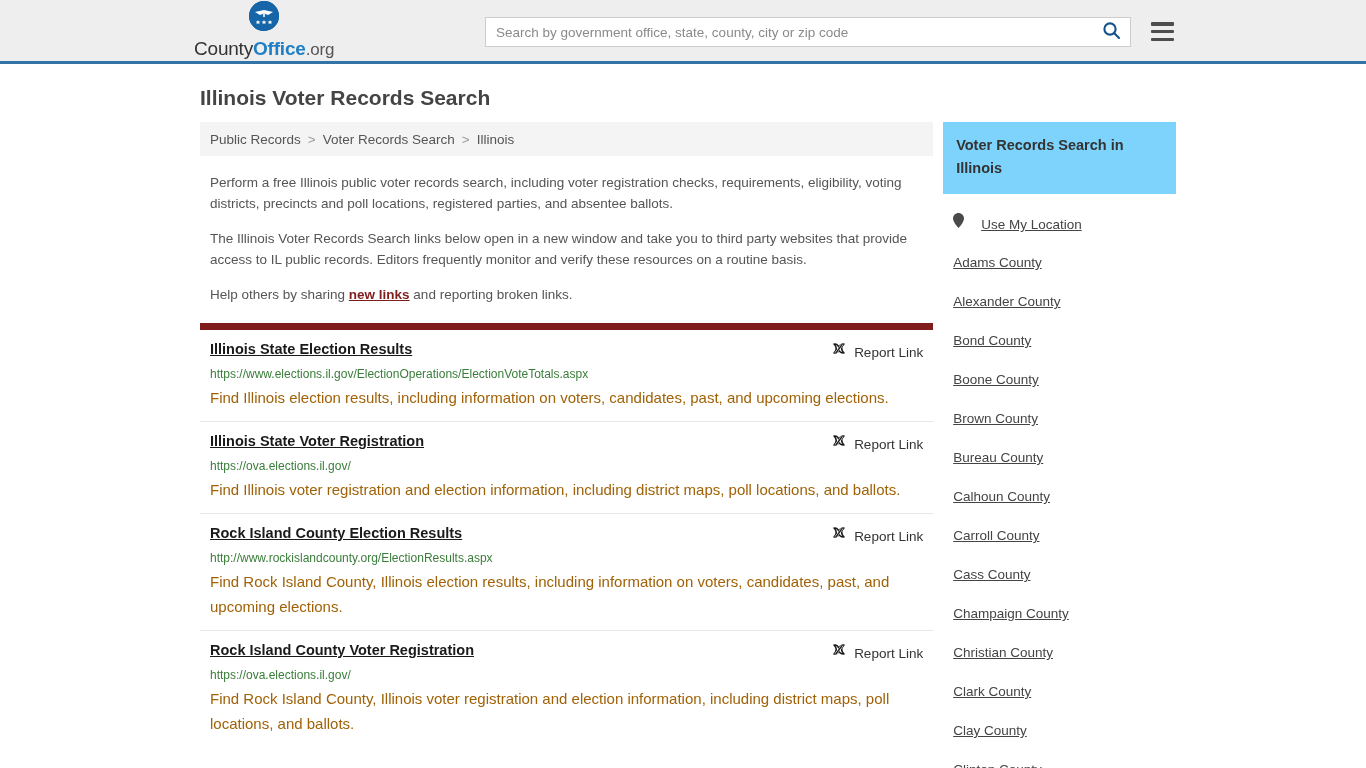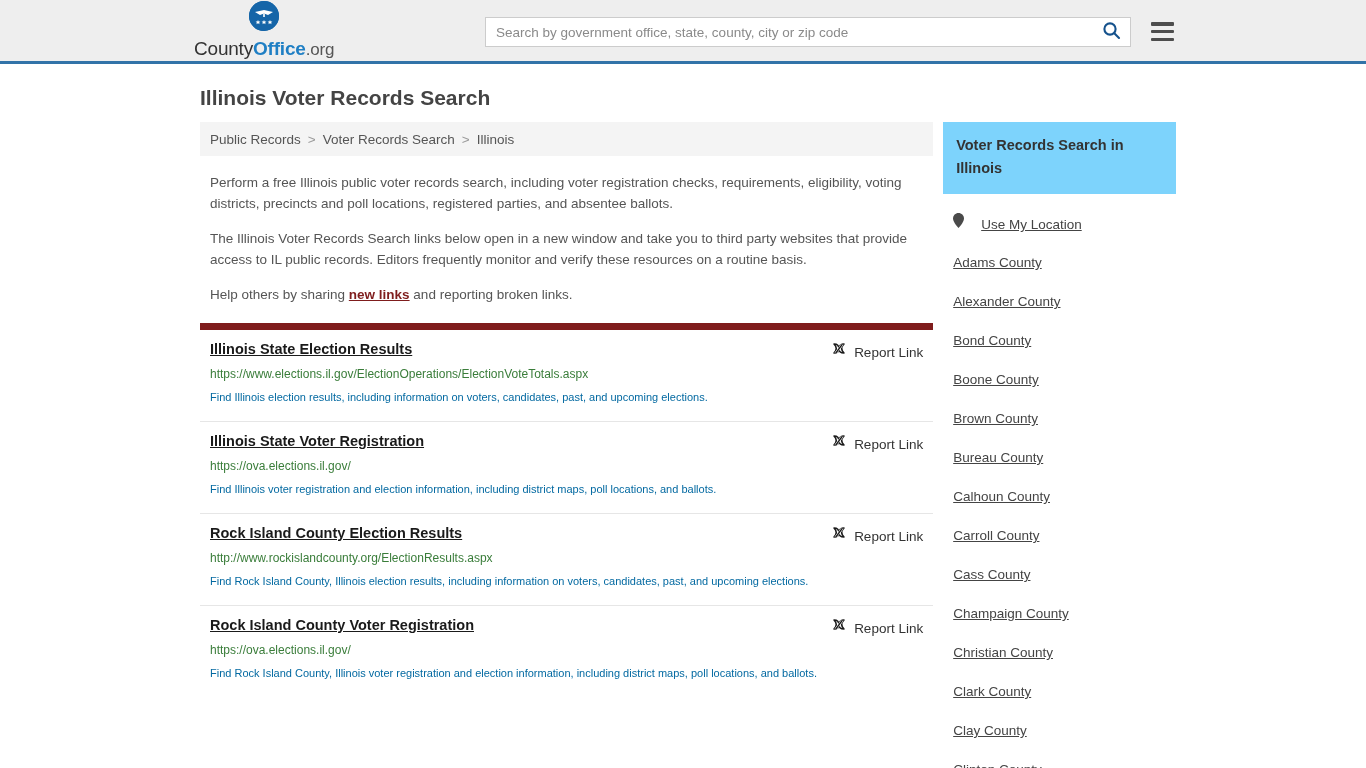--- a/index.html
+++ b/index.html
@@ -188,22 +188,22 @@
     padding-top: 1px;
   }
   .result-url {
     font-size: 12px;
     color: #3a7d3a;
     margin-top: 7px;
     line-height: 15px;
     word-break: break-all;
   }
   .result-desc {
-    font-size: 11px;
-    color: #0369a1;
+    font-size: 15px;
+    color: #a16207;
     line-height: 25px;
     margin-top: 3px;
   }
 
   
   .side-box {
     background: #7dd3fc;
     padding: 12px 13px 14px 13px;
   }
   .side-title {

